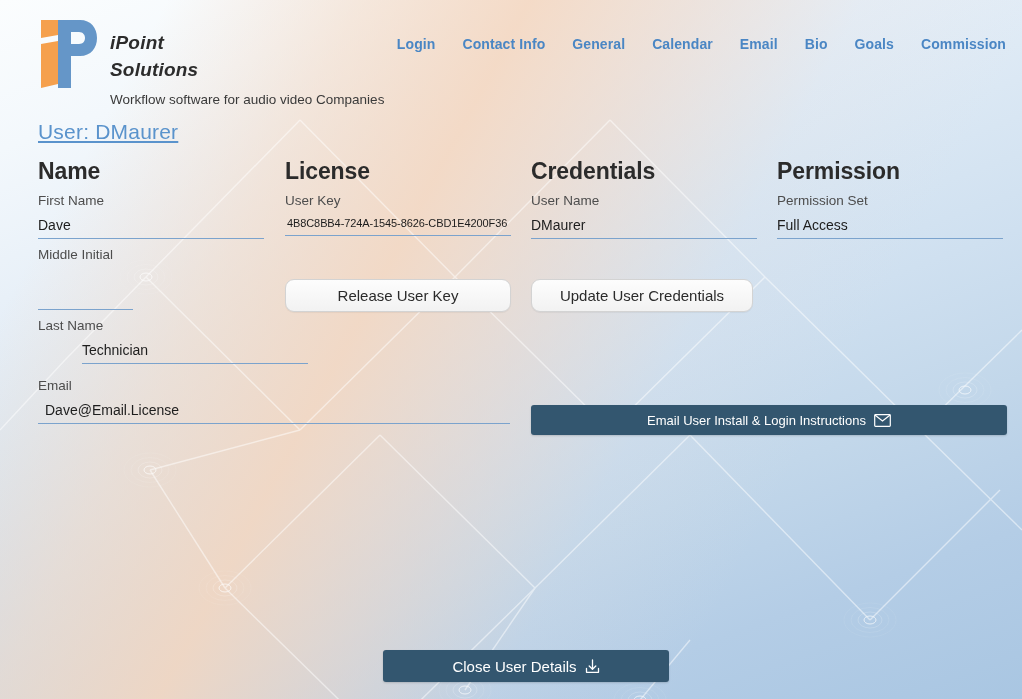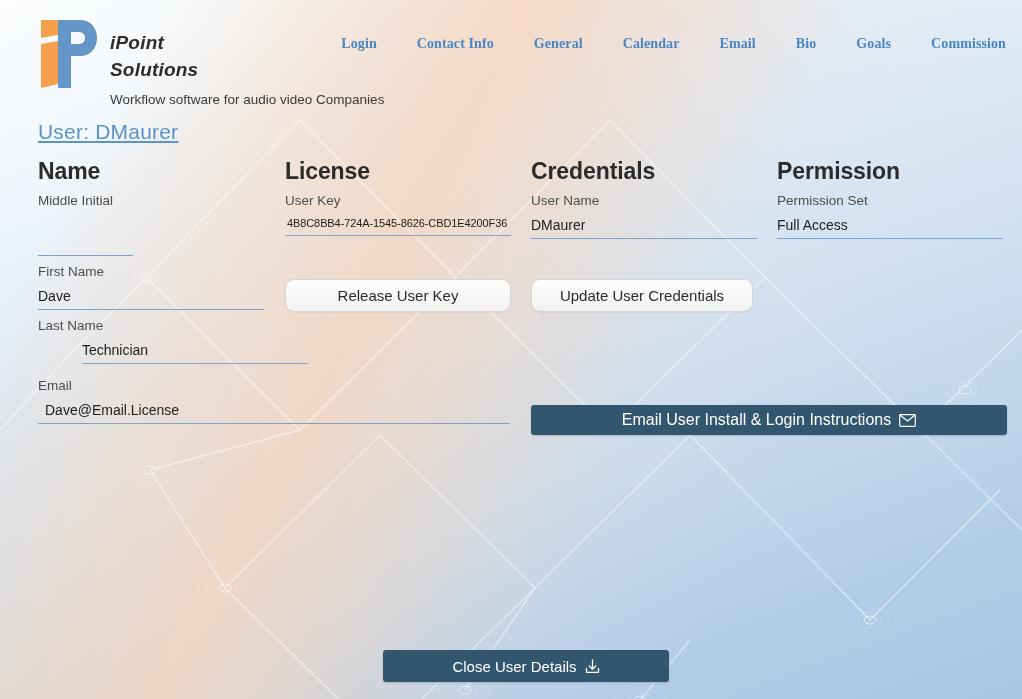--- a/index.html
+++ b/index.html
@@ -76,23 +76,22 @@
     top: 92px;
     font-size: 13.5px;
     color: #3a3a3a;
   }
 
   .nav {
     position: absolute;
     right: 16px;
     top: 36px;
     display: flex;
-    gap: 40px;
+    gap: 27px;
     align-items: center;
-    font-family: Liberation Serif, serif;
   }
   .nav a {
     font-size: 14px;
     font-weight: bold;
     color: #4a86c4;
     text-decoration: none;
     white-space: nowrap;
     letter-spacing: 0.1px;
   }
 
@@ -228,21 +227,21 @@
     justify-content: center;
     gap: 8px;
     box-shadow: 0 1px 2px rgba(0,0,0,0.15);
   }
 
   #email-instructions-button {
     left: 531px;
     top: 405px;
     width: 476px;
     height: 30px;
-    font-size: 16px;
+    font-size: 13px;
   }
 
   #close-user-details-button {
     left: 383px;
     top: 650px;
     width: 286px;
     height: 32px;
     font-size: 15px;
   }
 
@@ -331,30 +330,30 @@
     </nav>
 
     <a href="#" class="user-link">User: DMaurer</a>
   </div>
 
   <div class="columns">
 
     <section class="col col-name">
       <div class="col-title">Name</div>
 
+      <div class="field field-first">
+        <div class="field-label">First Name</div>
+        <div class="field-value w-first">Dave</div>
+        <div class="field-underline w-first"></div>
+      </div>
+
       <div class="field field-middle">
         <div class="field-label">Middle Initial</div>
         <div class="field-value w-middle"></div>
         <div class="field-underline w-middle"></div>
-      </div>
-
-      <div class="field field-first">
-        <div class="field-label">First Name</div>
-        <div class="field-value w-first">Dave</div>
-        <div class="field-underline w-first"></div>
       </div>
 
       <div class="field field-last">
         <div class="field-label">Last Name</div>
         <div class="field-value w-last">Technician</div>
         <div class="field-underline w-last"></div>
       </div>
 
       <div class="field field-email">
         <div class="field-label">Email</div>

